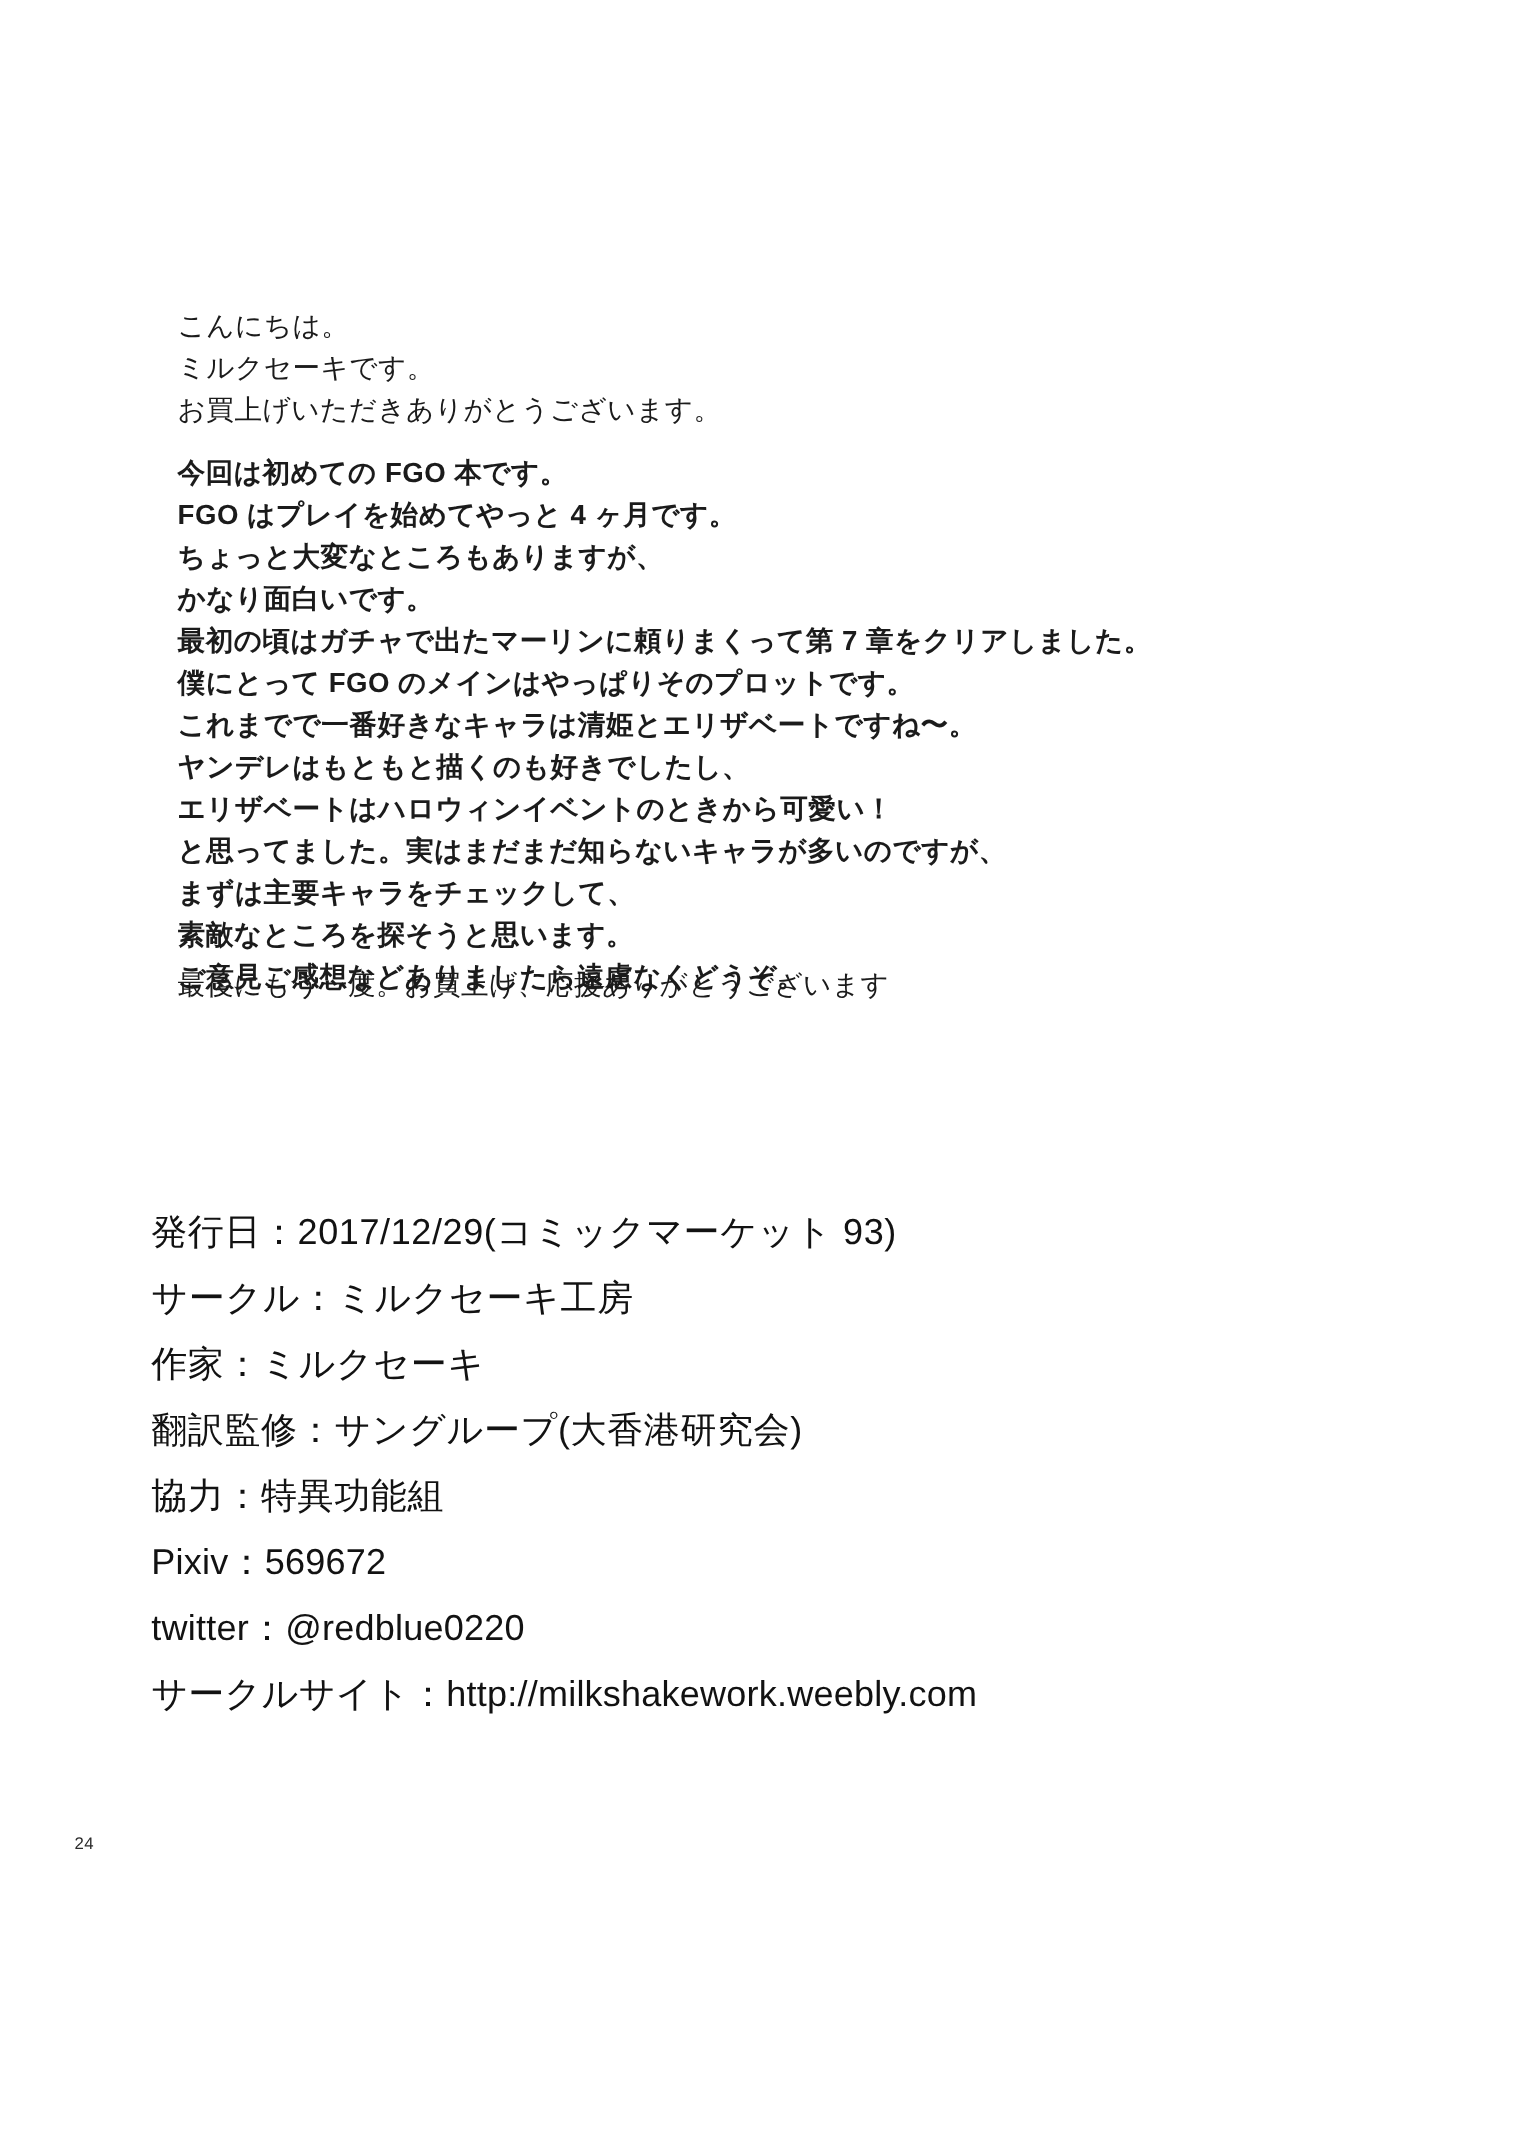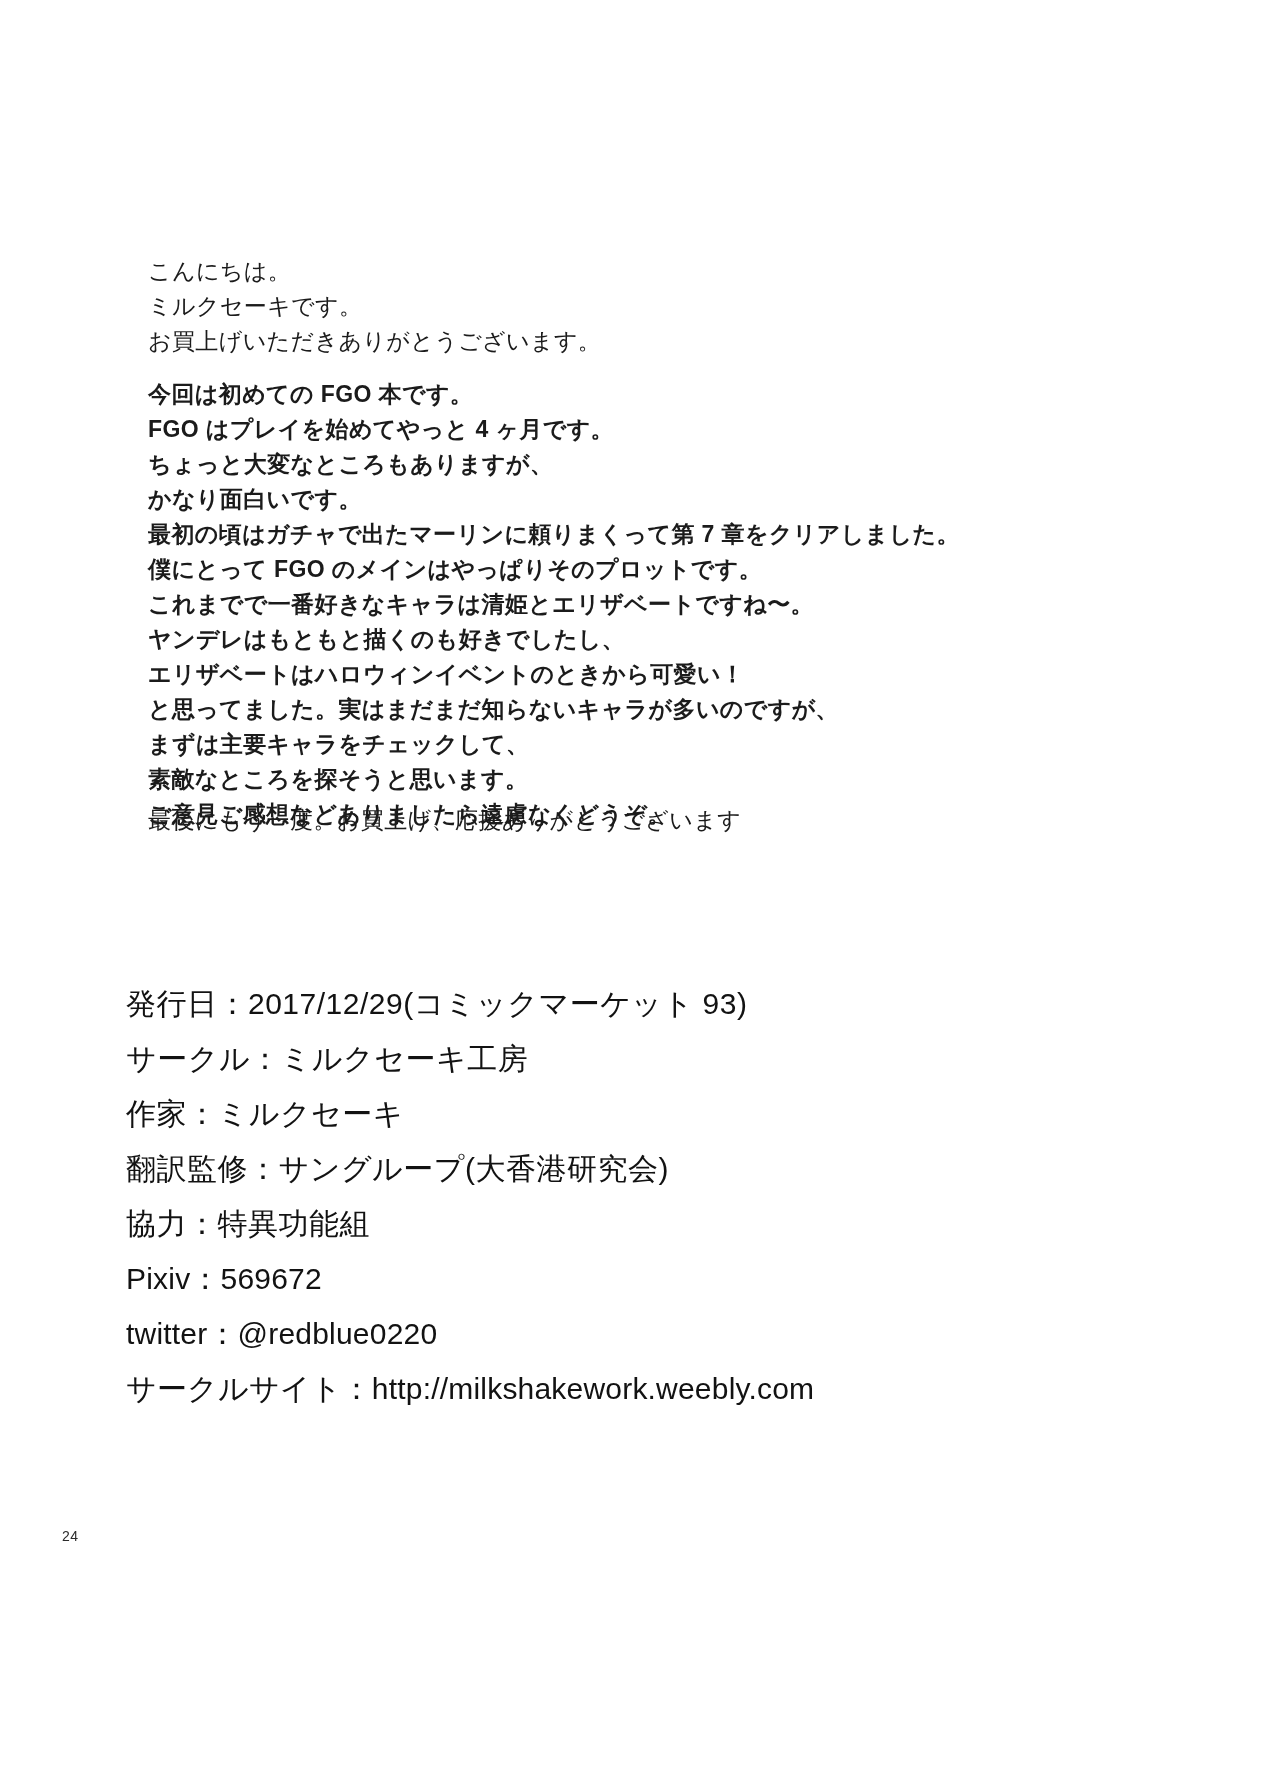--- a/index.html
+++ b/index.html
@@ -51,21 +51,21 @@
 
   .body-line {
     display: block;
     white-space: nowrap;
   }
 
   
   .colophon {
     position: absolute;
     left: 126px;
-    top: 976px;
+    top: 1000px;
     font-size: 30px;
     line-height: 55px;
     letter-spacing: 0.5px;
     color: #121212;
   }
   .colophon .col-line {
     display: block;
     white-space: nowrap;
   }
   .colophon .col-line.latin {

